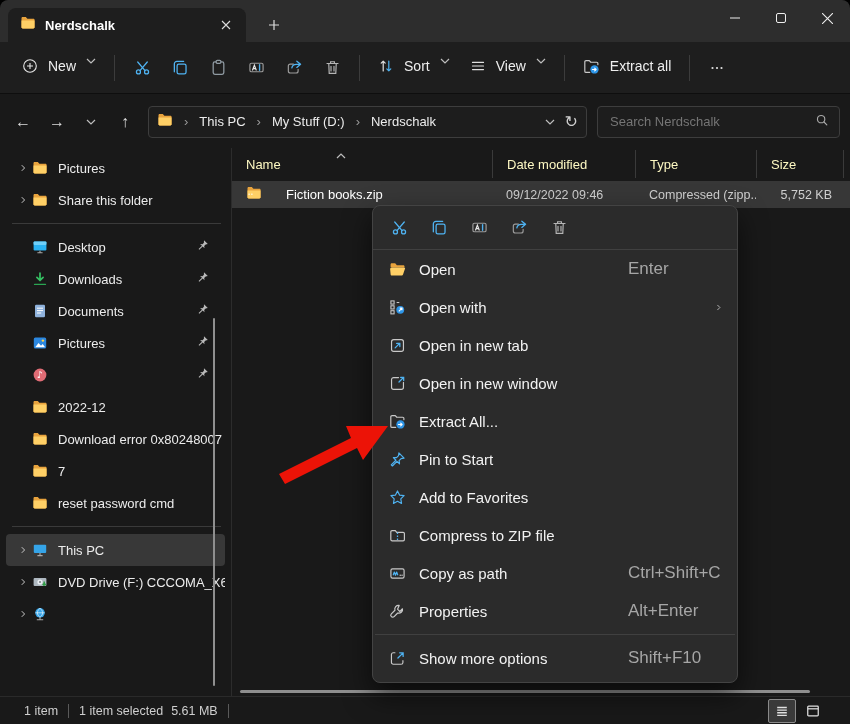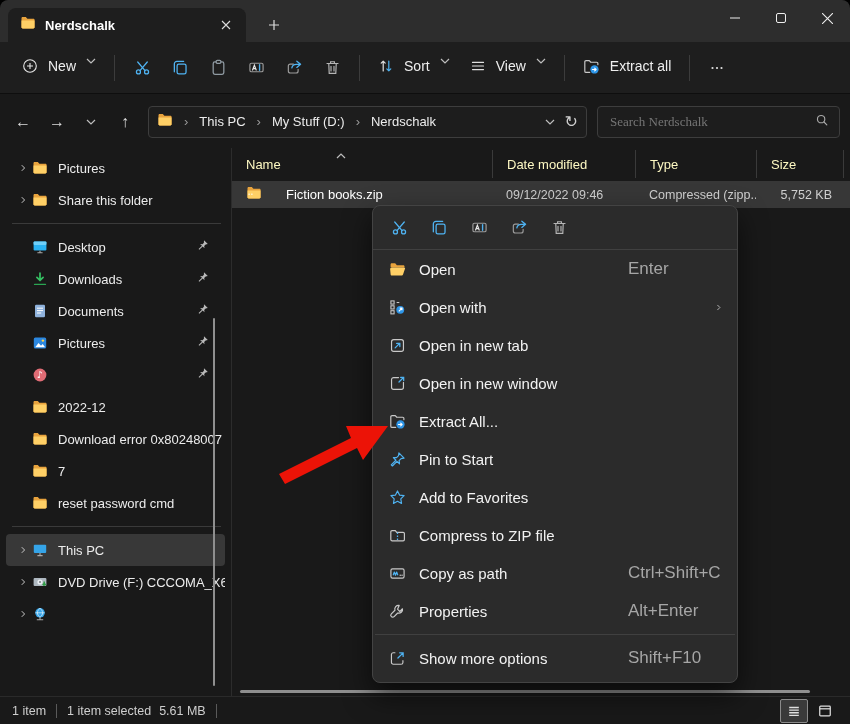--- a/index.html
+++ b/index.html
@@ -26,21 +26,21 @@
   .navbar{position:absolute;top:95px;left:0;right:0;height:53px;display:flex;align-items:center;padding:0 8px;box-sizing:border-box;gap:4px;}
   .nav-btn{width:30px;height:30px;display:flex;align-items:center;justify-content:center;font-size:16px;color:#ddd;border-radius:4px;}
   .nav-btn.dim{color:#9a9a9a;font-size:12px;}
   .addressbar{flex:1;height:32px;border:1px solid #3d3d3d;border-radius:4px;background:#1d1d1d;display:flex;align-items:center;padding:0 8px;box-sizing:border-box;margin-left:4px;gap:6px;min-width:0;}
   .crumb{font-size:13px;color:#ececec;white-space:nowrap;}
   .crumb-sep{color:#9a9a9a;font-size:13px;padding:0 5px;}
   .crumb-sep::after{content:"\203A";}
   .addr-right{margin-left:auto;display:flex;align-items:center;gap:10px;}
   .refresh{font-size:16px;color:#cfcfcf;}
   .searchbox{width:243px;height:32px;border:1px solid #3d3d3d;border-radius:4px;background:#1d1d1d;display:flex;align-items:center;padding:0 10px;box-sizing:border-box;margin-left:6px;margin-right:2px;}
-  .searchbox input{flex:1;background:transparent;border:none;outline:none;color:#737373;font-size:13px;font-family:Liberation Serif, serif;min-width:0;}
+  .searchbox input{flex:1;background:transparent;border:none;outline:none;color:#737373;font-size:13px;font-family:Liberation Sans, sans-serif;min-width:0;}
 
   
   .main{position:absolute;top:148px;left:0;right:0;bottom:28px;display:flex;}
   .sidebar{width:232px;position:relative;padding-top:4px;box-sizing:border-box;border-right:1px solid #2c2c2c;overflow:hidden;}
   .sb-row{height:32px;display:flex;align-items:center;padding:0 6px 0 14px;font-size:13px;color:#ececec;white-space:nowrap;overflow:hidden;position:relative;}
   .sb-row .sb-chev{width:18px;display:flex;justify-content:center;flex:none;}
   .sb-row .nochev{width:18px;flex:none;}
   .sb-ic{width:18px;height:16px;margin-right:8px;flex:none;}
   .sb-label{flex:1;overflow:hidden;white-space:nowrap;}
   .sb-pin{position:absolute;right:22px;top:8px;}
@@ -65,21 +65,21 @@
   .cmenu{position:absolute;left:372px;top:205px;width:366px;background:#2b2b2b;border:1px solid #434343;border-radius:8px;box-shadow:0 12px 28px rgba(0,0,0,.6);padding-bottom:5px;box-sizing:border-box;z-index:20;}
   .cm-icons{height:43px;display:flex;align-items:center;padding:0 10px;gap:8px;border-bottom:1px solid #404040;}
   .cm-icbtn{width:32px;height:30px;display:flex;align-items:center;justify-content:center;border-radius:4px;}
   .mi{height:38px;display:flex;align-items:center;padding:0 12px 0 16px;position:relative;font-size:15px;color:#f2f2f2;}
   .mi-ic{width:18px;height:17px;margin-right:12px;flex:none;}
   .mi-short{position:absolute;left:255px;font-size:17px;color:#a6a6a6;white-space:nowrap;}
   .mi-sub{position:absolute;right:14px;display:flex;}
   .mi-sep{height:1px;background:#404040;margin:4px 2px;}
 
   
-  .statusbar{position:absolute;left:0;right:0;bottom:0;height:28px;background:#191919;border-top:1px solid #2a2a2a;display:flex;align-items:center;padding:0 12px;box-sizing:border-box;font-size:12.5px;color:#cfcfcf;}
+  .statusbar{position:absolute;left:0;right:0;bottom:0;height:28px;background:#191919;border-top:1px solid #2a2a2a;display:flex;align-items:center;padding:0 24px;box-sizing:border-box;font-size:12.5px;color:#cfcfcf;}
   .st-sep{width:1px;height:14px;background:#5a5a5a;margin:0 10px;}
   .st-right{margin-left:auto;display:flex;gap:4px;align-items:center;}
   .viewbtn{width:26px;height:22px;display:flex;align-items:center;justify-content:center;border-radius:2px;}
   .viewbtn.active{border:1px solid #8a8a8a;background:#3a3a3a;}
 
   .red-arrow{position:absolute;left:0;top:0;width:850px;height:724px;pointer-events:none;z-index:40;}
 </style>
 </head>
 <body>
 

